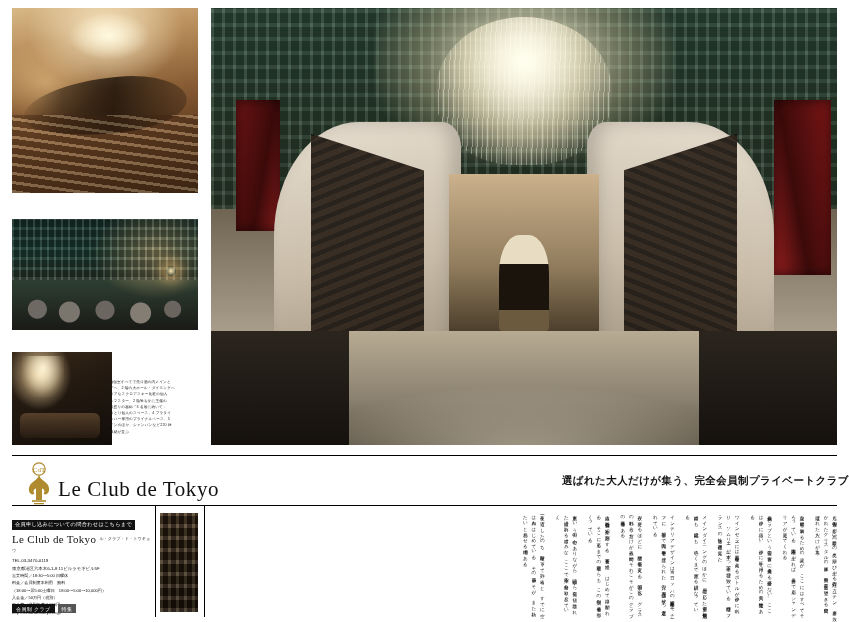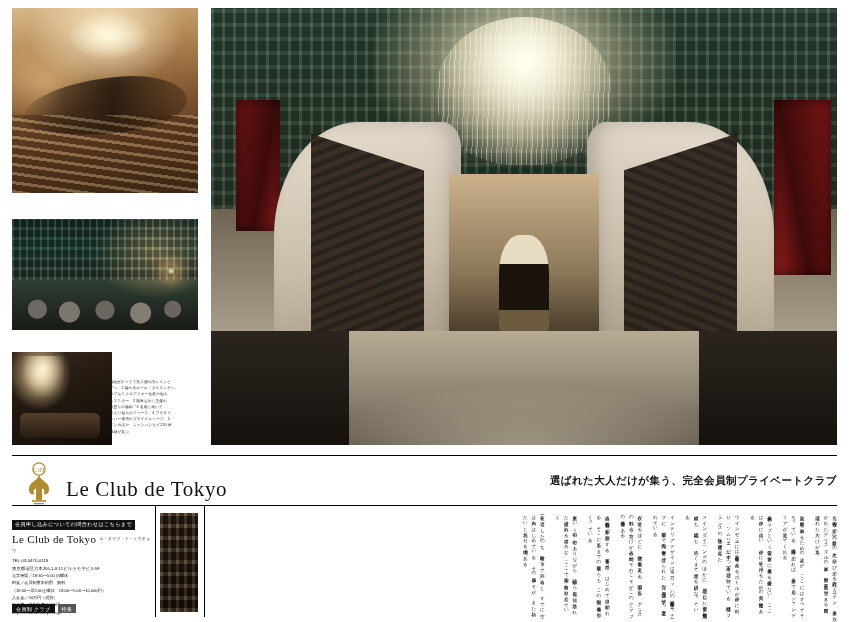--- a/index.html
+++ b/index.html
@@ -211,37 +211,37 @@
     top: 455px;
     height: 1px;
     background: #000;
   }
   .brand {
     position: absolute;
     left: 20px;
     top: 462px;
     display: flex;
     align-items: flex-end;
-    gap: 8px;
+    gap: 0;
   }
   .crest {
     width: 38px; height: 44px;
     position: relative;
   }
   .crest svg { display: block; }
   .brand-name {
     font-family: "Liberation Serif", serif;
     font-size: 21px;
     letter-spacing: .6px;
     color: #111;
     padding-bottom: 4px;
   }
   .tagline {
     position: absolute;
-    right: 12px;
+    right: 0;
     top: 474px;
     font-size: 10.5px;
     font-weight: bold;
     color: #111;
     letter-spacing: .4px;
   }
 
   .rule-h {
     position: absolute;
     left: 12px; right: 12px;

